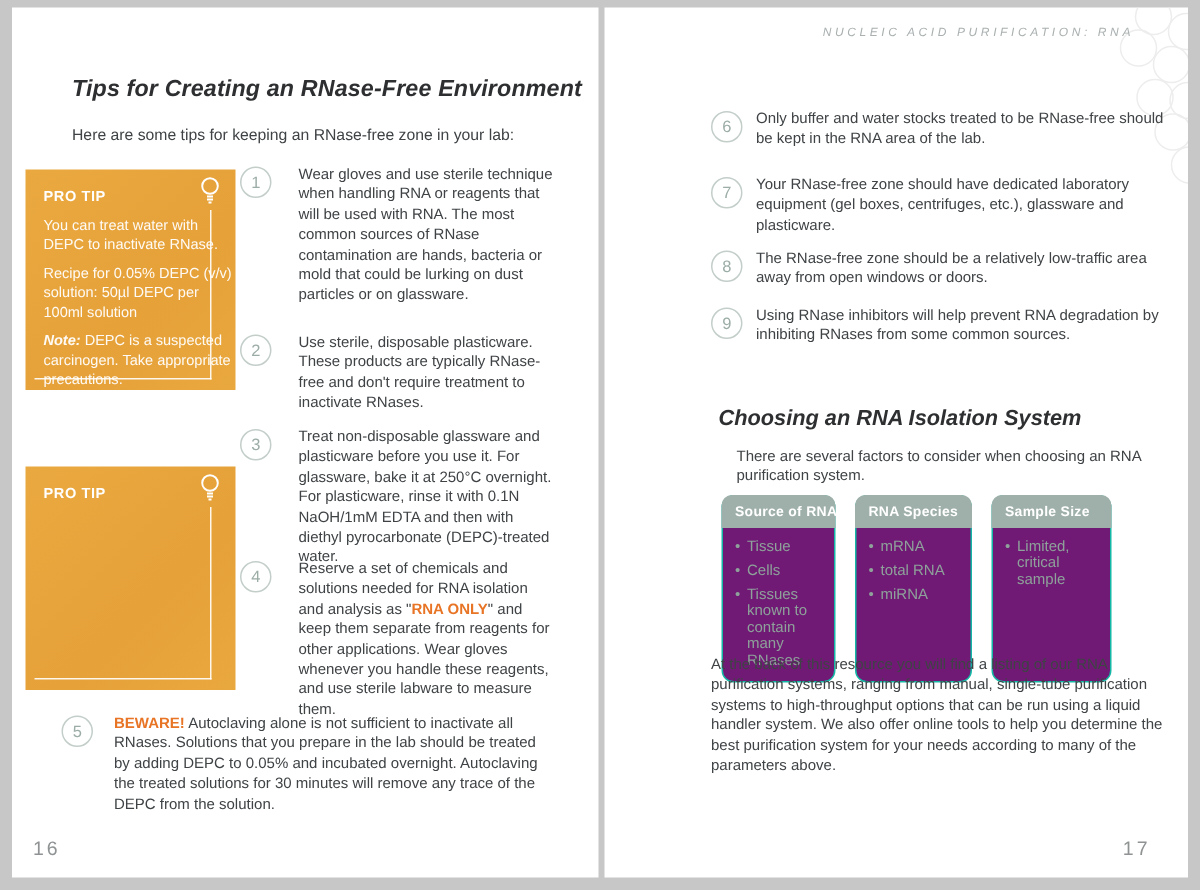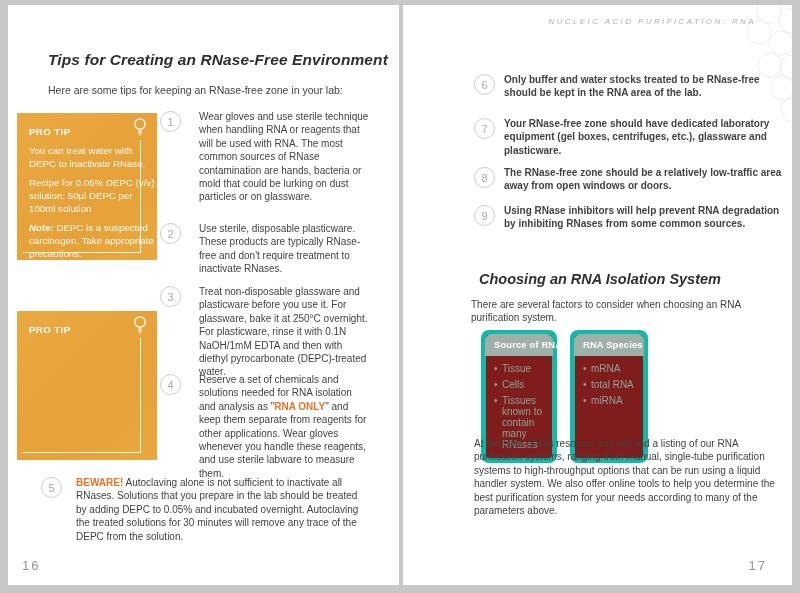--- a/index.html
+++ b/index.html
@@ -79,35 +79,35 @@
   
   .running-head{
     position:absolute;top:12px;right:36px;
     font-size:8px;letter-spacing:2.4px;color:#aab0b0;
     white-space:nowrap;
     font-style:italic;
   }
   .corner-pattern{position:absolute;top:0;right:0;}
 
   .right-tip .tip-num{margin-right:9px;}
-  .right-tip .tip-text{width:282px;font-weight:bold;}
+  .right-tip .tip-text{width:282px;}
 
   .section-title{
     position:absolute;left:76px;top:266px;margin:0;
     font-size:14.5px;font-weight:bold;font-style:italic;
     color:#2d2f30;white-space:nowrap;
   }
   .section-intro{
-    position:absolute;left:68px;top:293px;margin:0;
+    position:absolute;left:88px;top:293px;margin:0;
     font-size:10px;line-height:13.4px;color:#3f4345;width:300px;
   }
 
   .cards{position:absolute;left:78px;top:325px;display:flex;gap:13px;}
   .card{
-    border:5px solid #14b8a6;border-radius:8px;background:#7f1d1d;
+    border:1px solid #14b8a6;border-radius:8px;background:#701a75;
     min-height:88px;box-sizing:border-box;
   }
   .card-1{width:76px;}
   .card-2{width:78px;}
   .card-3{width:80px;}
   .card-header{
     background:#9fb0aa;border-radius:7px 7px 0 0;
     margin:-1px -1px 0 -1px;
     color:#ffffff;font-size:9.3px;font-weight:bold;
     padding:6px 6px 6px 9px;letter-spacing:.2px;white-space:nowrap;
@@ -245,20 +245,26 @@
         </ul>
       </div>
       <div class="card card-2">
         <div class="card-header">RNA Species</div>
         <ul>
           <li>mRNA</li>
           <li>total RNA</li>
           <li>miRNA</li>
         </ul>
       </div>
+      <div class="card card-3">
+        <div class="card-header">Sample Size</div>
+        <ul>
+          <li>Limited, critical sample</li>
+        </ul>
+      </div>
     </div>
 
     <p class="outro">At the back of this resource you will find a listing of our RNA purification systems, ranging from manual, single-tube purification systems to high-throughput options that can be run using a liquid handler system. We also offer online tools to help you determine the best purification system for your needs according to many of the parameters above.</p>
 
     <div class="pagenum pagenum-right">17</div>
   </div>
 
 </div>
 
 </body></html>

